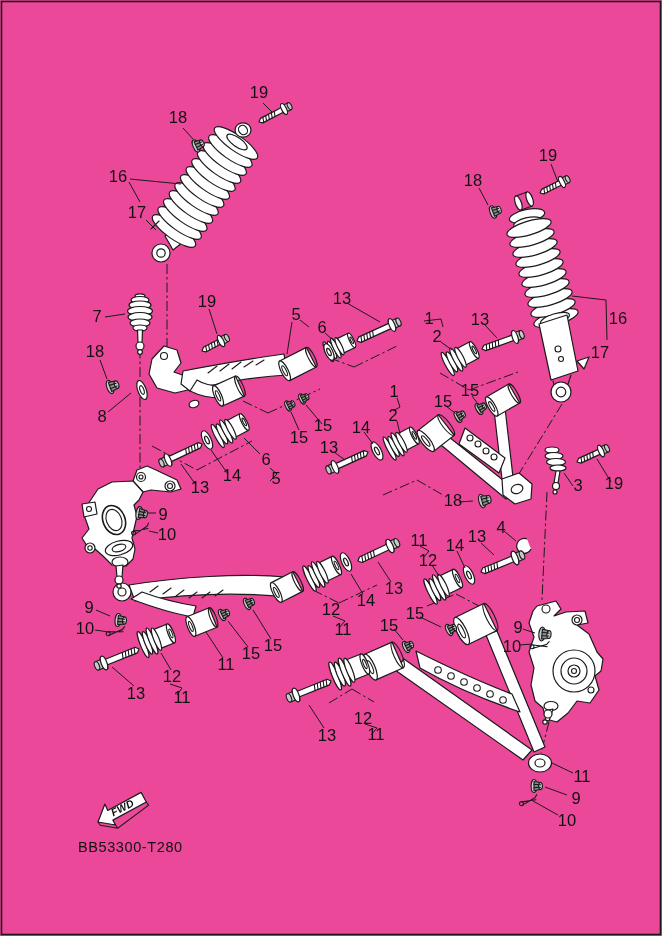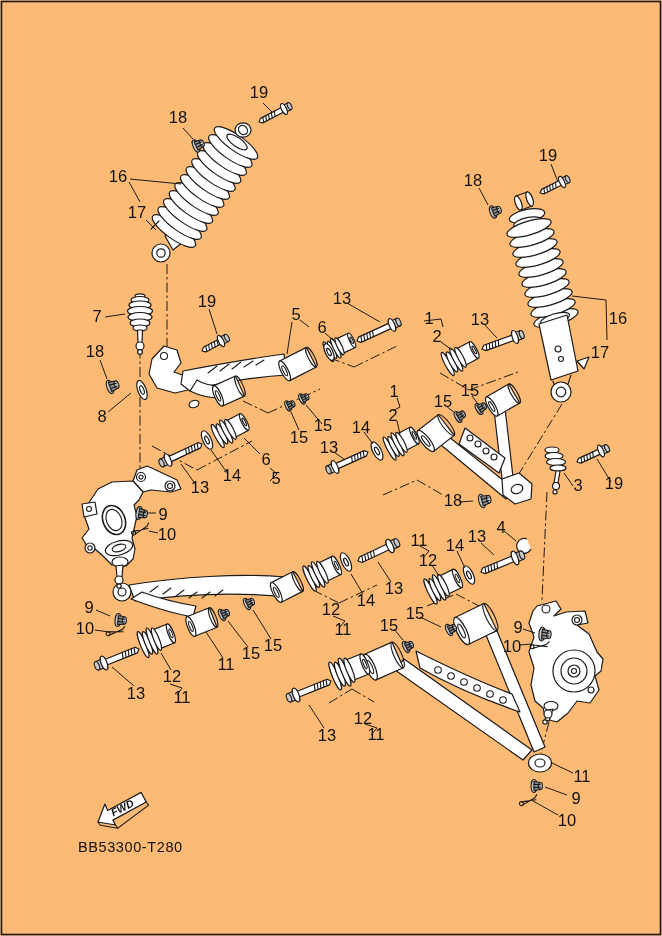--- a/index.html
+++ b/index.html
@@ -1,16 +1,16 @@
 <!DOCTYPE html>
 <html><head>
 <meta charset="utf-8">
 <style>
   html,body{margin:0;padding:0;background:#fff;width:662px;height:936px;overflow:hidden;}
-  #stage{position:relative;width:662px;height:936px;background:#fdba74;font-family:"Liberation Sans",sans-serif;}
+  #stage{position:relative;width:662px;height:936px;background:#ec4899;font-family:"Liberation Sans",sans-serif;}
   svg{display:block;}
   .p  {fill:#ffffff;stroke:#1a1a1a;stroke-width:1.2;stroke-linejoin:round;}
   .pg {fill:#c9c9c9;stroke:#1a1a1a;stroke-width:1.1;stroke-linejoin:round;}
   .pd {fill:#8f8f8f;stroke:#1a1a1a;stroke-width:1.1;stroke-linejoin:round;}
   .s  {fill:none;stroke:#1a1a1a;stroke-width:1.1;stroke-linecap:round;}
   .s2 {fill:none;stroke:#1a1a1a;stroke-width:1.6;stroke-linecap:round;}
   .dd {fill:none;stroke:#1a1a1a;stroke-width:1;stroke-dasharray:10 3 2.5 3;}
   .ld {fill:none;stroke:#1a1a1a;stroke-width:1;}
   .callout{font:16.5px "Liberation Sans",sans-serif;fill:#111;text-anchor:middle;}
   .code{font:14.5px "Liberation Sans",sans-serif;fill:#111;letter-spacing:.6px;}

